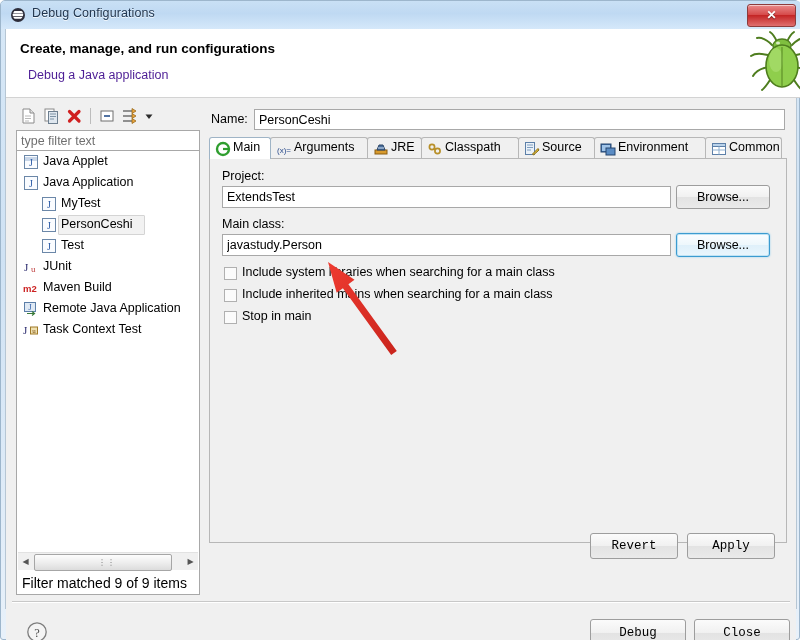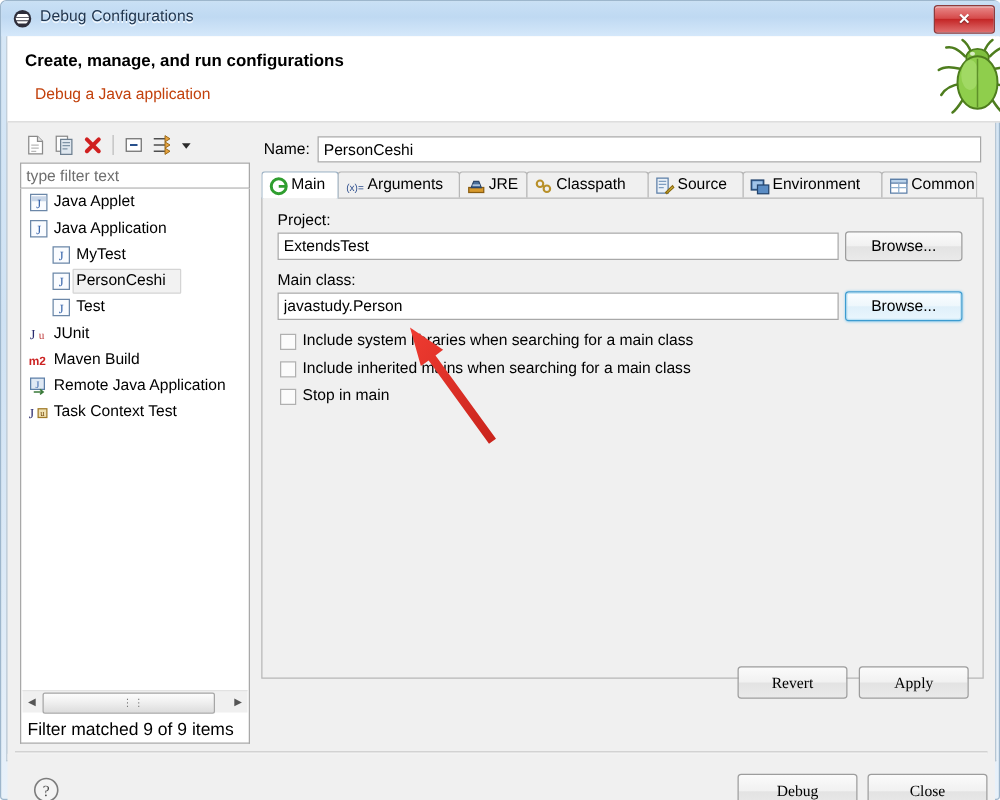--- a/index.html
+++ b/index.html
@@ -91,21 +91,21 @@
     left: 14px; top: 12px;
     font-size: 13.5px;
     font-weight: bold;
     color: #000000;
     white-space: nowrap;
   }
   #header-subtitle {
     position: absolute;
     left: 22px; top: 39px;
     font-size: 12.5px;
-    color: #c2410c;
+    color: #4c1d95;
     white-space: nowrap;
   }
   #header-bug {
     position: absolute;
     right: 8px; top: 0px;
     width: 76px; height: 68px;
   }
 
   
   #left-col {
@@ -374,21 +374,21 @@
     left: 203px; top: 500px;
     width: 578px; height: 40px;
   }
   .plain-btn {
     position: absolute;
     box-sizing: border-box;
     width: 88px; height: 26px;
     border: 1px solid #9d9d9d;
     border-radius: 3px;
     background: linear-gradient(to bottom, #fbfbfb 0%, #f1f1f1 48%, #e3e3e3 52%, #eaeaea 100%);
-    font-family: Liberation Serif, serif;
+    font-family: Liberation Mono, monospace;
     font-size: 12.5px;
     color: #000;
     cursor: pointer;
   }
   #divider {
     position: absolute;
     left: 6px; top: 572px;
     width: 778px; height: 1px;
     background: #c8c8c8;
     border-bottom: 1px solid #ffffff;

